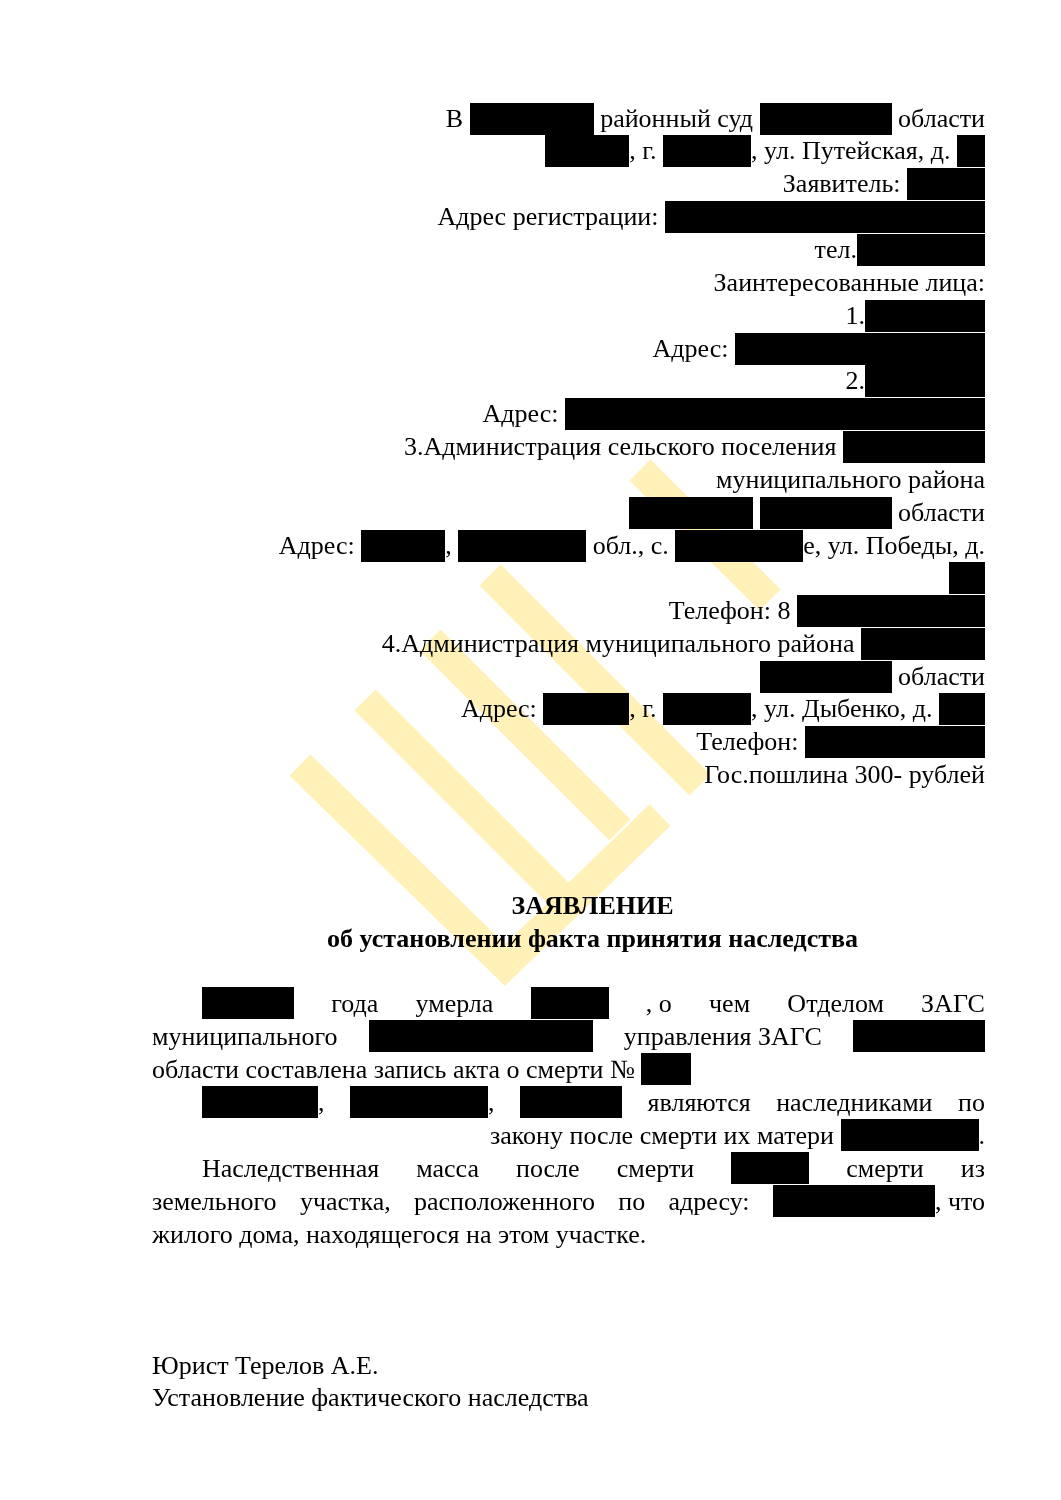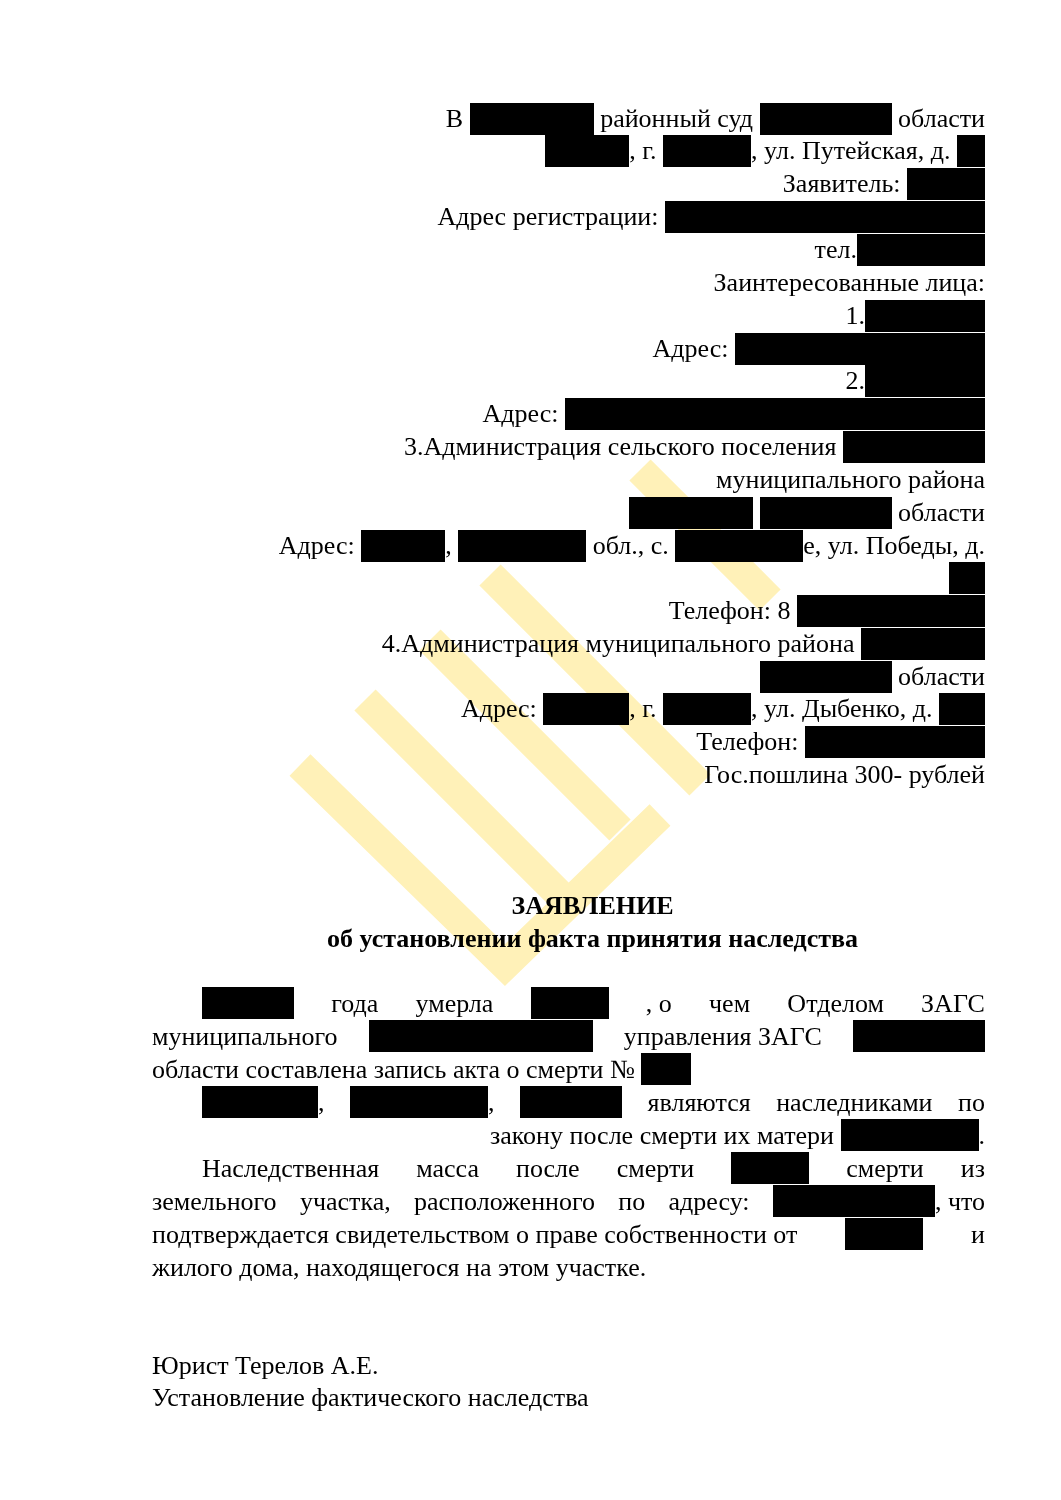--- a/index.html
+++ b/index.html
@@ -157,25 +157,20 @@
       <span>из</span>
     </div>
     <div class="jline">
       <span>земельного</span>
       <span>участка,</span>
       <span>расположенного</span>
       <span>по</span>
       <span>адресу:</span>
       <span><span class="redact" style="width:162px"></span><span>, что</span></span>
     </div>
-    <div class="jline">
-      <span>подтверждается свидетельством о праве собственности от</span>
-      <span class="redact" style="width:78px"></span>
-      <span>и</span>
-    </div>
     <div class="jline" style="justify-content:flex-start">
       <span>жилого дома, находящегося на этом участке.</span>
     </div>
   </div>
 
   <div class="sig" style="top:1350px">Юрист Терелов А.Е.</div>
   <div class="sig" style="top:1382px">Установление фактического наследства</div>
 
 </div>
 

